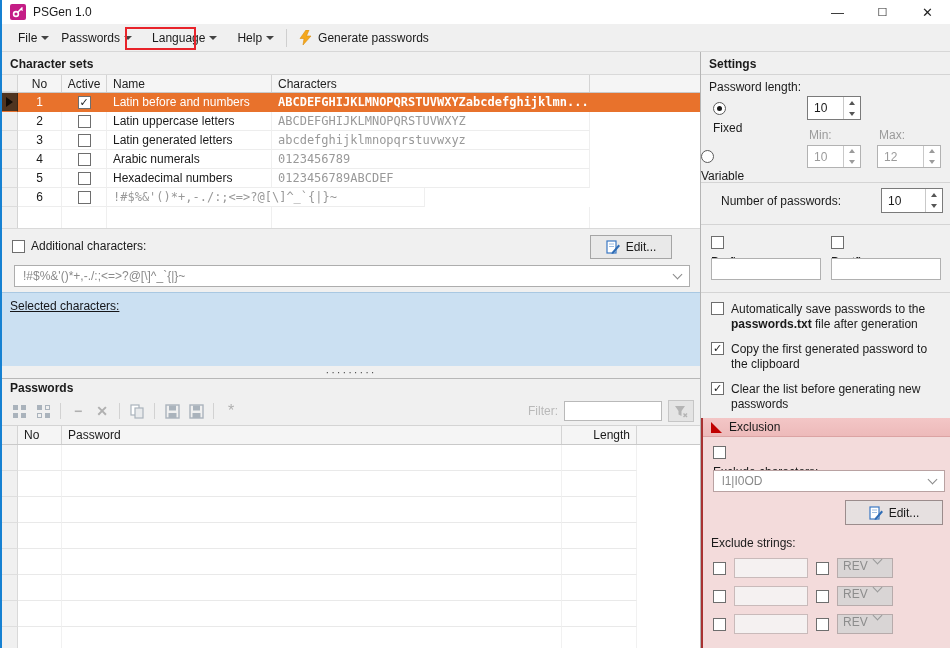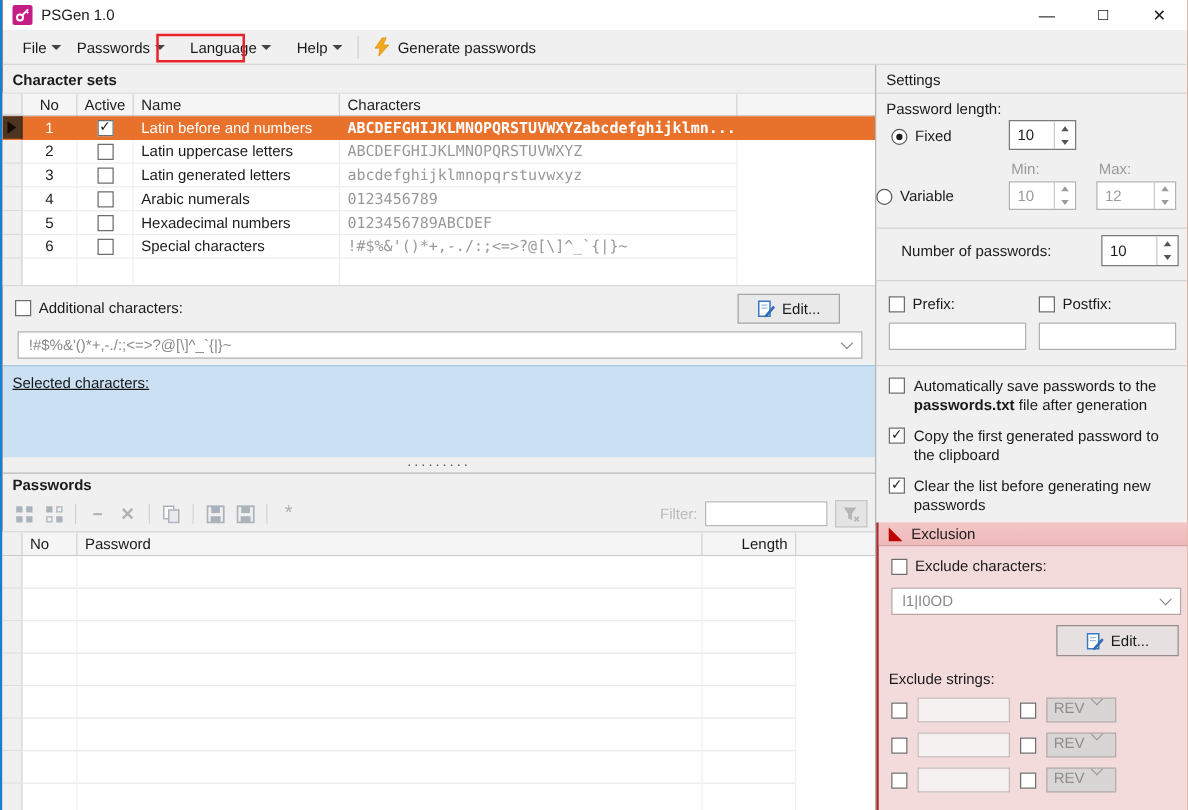--- a/index.html
+++ b/index.html
@@ -91,23 +91,23 @@
   .pw-cell-no { width:44px; }
   .pw-cell-pass { width:500px; }
   .pw-cell-len { width:75px; justify-content:flex-end; }
   .pw-row { display:flex; height:26px; background:#fff; }
   .pw-row .cell { border-right:1px solid #f1f1f1; border-bottom:1px solid #e9e9e9; }
   .pw-row .pw-cell-sel { background:#f0f0f0; border-right:1px solid #d9d9d9; border-bottom:1px solid #dedede; }
 
   
   .right-col { position:absolute; left:698px; top:52px; right:0; bottom:0; background:#f0f0f0; border-left:1px solid #b5b5b5; }
   .rc-divider { position:absolute; left:0; right:0; height:1px; background:#d4d4d4; }
-  .settings-title { position:absolute; left:8px; top:5px; font-weight:normal; }
+  .settings-title { position:absolute; left:8px; top:5px; font-weight:bold; }
   .pl-label { position:absolute; left:8px; top:28px; }
-  .ctl-row { position:absolute; display:flex; align-items:flex-end; gap:6px; }
+  .ctl-row { position:absolute; display:flex; align-items:flex-start; gap:6px;flex-direction:column; }
   .spinbox { background:#fff; border:1px solid #7a7a7a; display:flex; align-items:stretch; }
   .spinbox.dim { border:1px solid #b2b2b2; color:#9b9b9b; }
   .spin-val { flex:1; display:flex; align-items:center; padding-left:6px; }
   .spin-btns { width:17px; border-left:1px solid #c9c9c9; display:flex; flex-direction:column; }
   .spin-btns > div { flex:1; display:flex; align-items:center; justify-content:center; }
   .tri-up { width:0; height:0; border-left:3.5px solid transparent; border-right:3.5px solid transparent; border-bottom:4px solid #555; }
   .tri-dn { width:0; height:0; border-left:3.5px solid transparent; border-right:3.5px solid transparent; border-top:4px solid #555; }
   .dim .tri-up { border-bottom-color:#9b9b9b; } .dim .tri-dn { border-top-color:#9b9b9b; }
   .gray-label { color:#9b9b9b; position:absolute; }
   .text-input { background:#fff; border:1px solid #b0b0b0; height:22px; font-size:12px; padding:0 4px; }
@@ -232,21 +232,20 @@
           </div>
         <div class="cell name">Hexadecimal numbers</div>
         <div class="cell chars mono">0123456789ABCDEF</div>
       </div>
       <div class="cs-row">
         <div class="cell sel"></div>
         <div class="cell no">6</div>
         <div class="cell act">
             <span class="cb"></span>
           </div>
-        <div class="cell name">Special characters</div>
         <div class="cell chars mono">!#$%&amp;'()*+,-./:;&lt;=&gt;?@[\]^_`{|}~</div>
       </div>
       <div class="cs-row" style="height:22px;">
         <div class="cell sel"></div>
         <div class="cell no"></div>
         <div class="cell act"></div>
         <div class="cell name"></div>
         <div class="cell chars"></div>
       </div>
     </div>

